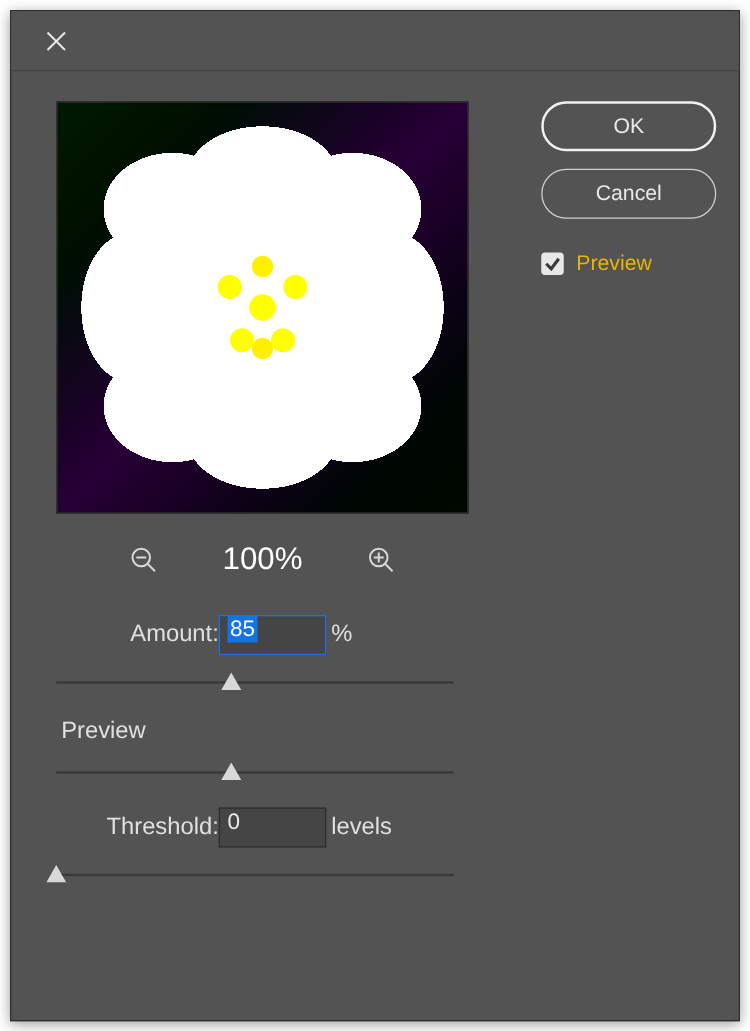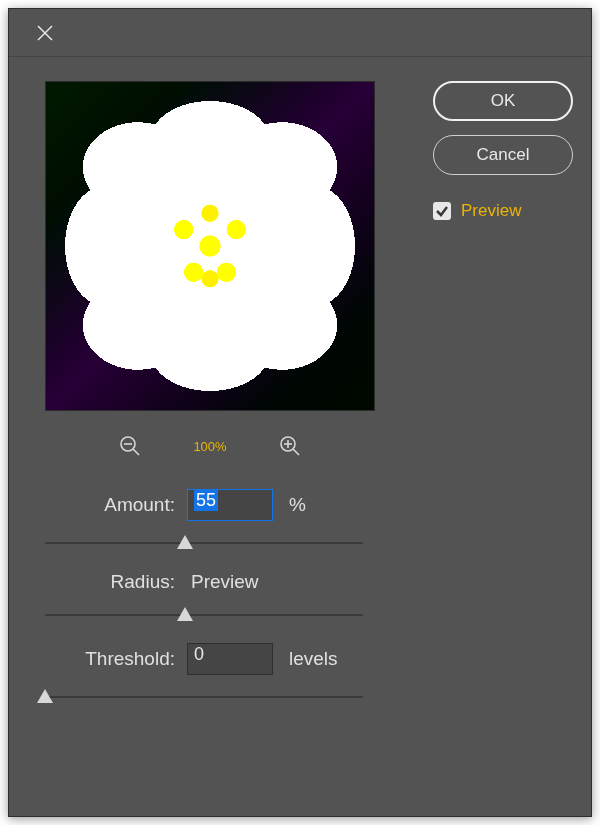--- a/index.html
+++ b/index.html
@@ -44,21 +44,21 @@
       radial-gradient(ellipse 55px 45px at 28% 26%, #eeeeee 0 100%, transparent),
       radial-gradient(ellipse 55px 45px at 72% 26%, #eeeeee 0 100%, transparent),
       radial-gradient(ellipse 55px 45px at 28% 74%, #eeeeee 0 100%, transparent),
       radial-gradient(ellipse 55px 45px at 72% 74%, #eeeeee 0 100%, transparent),
       radial-gradient(circle at 50% 50%, #f8f8f8 0 105px, transparent 108px),
       linear-gradient(135deg, #1a3a1a, #402a48, #203020);
     filter: contrast(1.5) saturate(1.3);
   }
   .zoomrow {
     display:flex; align-items:center; justify-content:center; gap: 50px;
-    margin-top: 22px; color:#eab308; font-size:13px;
+    margin-top: 22px; color:#ffffff; font-size:25px;
   }
   .zoomrow svg { stroke:#d8d8d8; stroke-width:1.6; fill:none; }
   .zoombtn { width:26px; height:26px; cursor:pointer; display:flex; align-items:center; justify-content:center; }
 
   .rightcol { flex: 1; display:flex; flex-direction:column; gap:14px; align-items: flex-start; }
   .btn {
     height: 40px; border-radius: 20px; border: 1.5px solid #d0d0d0;
     background: transparent; color: #e8e8e8; font-size: 17px;
     display:flex; align-items:center; justify-content:center; cursor:pointer;
     width: 140px; align-self: flex-end;
@@ -66,21 +66,21 @@
   .btn.primary { border: 2px solid #f0f0f0; }
   .checkrow { display:flex; align-items:center; gap:10px; color:#eab308; font-size:17px; margin-top: 12px; align-self:flex-end; width:140px; }
   .chk {
     width:18px; height:18px; border-radius:3px; background:#e8e8e8;
     display:flex; align-items:center; justify-content:center; cursor:pointer;
   }
   .chk svg { stroke:#3a3a3a; stroke-width:2.5; fill:none; }
 
   .sliders { padding: 30px 12px 0 0; }
   .param { margin-bottom: 8px; }
-  .paramrow { display:flex; align-items:center; gap: 12px; margin-bottom: 12px; }
+  .paramrow { display:flex; align-items:center; margin-bottom: 12px; }
   .paramlabel { width: 130px; text-align:right; color:#e0e0e0; font-size:19px; }
   .paraminput {
     width: 86px; height: 32px; background:#454545; border:1px solid #2e2e2e;
     color:#e8e8e8; font-size:18px; padding: 0 6px;
   }
   .paraminput.focused { border: 1.5px solid #1473e6; }
   .paraminput .sel { background:#1473e6; color:#fff; padding:1px 2px; }
   .paramunit { color:#e0e0e0; font-size:19px; margin-left: 4px; }
   .track {
     position:relative; height: 20px; margin: 0 0 18px 0;
@@ -130,36 +130,35 @@
               <line x1="10" y1="6" x2="10" y2="14"></line>
           </svg>
         </div>
       </div>
 
       <div class="sliders">
 
         <div class="param">
           <div class="paramrow">
             <div class="paramlabel">Amount:</div>
-            <div class="paraminput focused"><span class="sel">55</span></div>
+            <div class="paraminput focused"><span class="sel">85</span></div>
             <div class="paramunit">%</div>
           </div>
           <div class="track">
             <div class="line"></div>
             <div class="thumb" style="left:44%">
               <svg width="16" height="14" viewBox="0 0 16 14">
                   <path d="M8 0 L16 14 L0 14 Z" fill="#d8d8d8"></path>
                 </svg>
             </div>
           </div>
         </div>
 
         <div class="param">
           <div class="paramrow">
-            <div class="paramlabel">Radius:</div>
             <div class="paramunit">Preview</div>
           </div>
           <div class="track">
             <div class="line"></div>
             <div class="thumb" style="left:44%">
               <svg width="16" height="14" viewBox="0 0 16 14">
                   <path d="M8 0 L16 14 L0 14 Z" fill="#d8d8d8"></path>
                 </svg>
             </div>
           </div>

